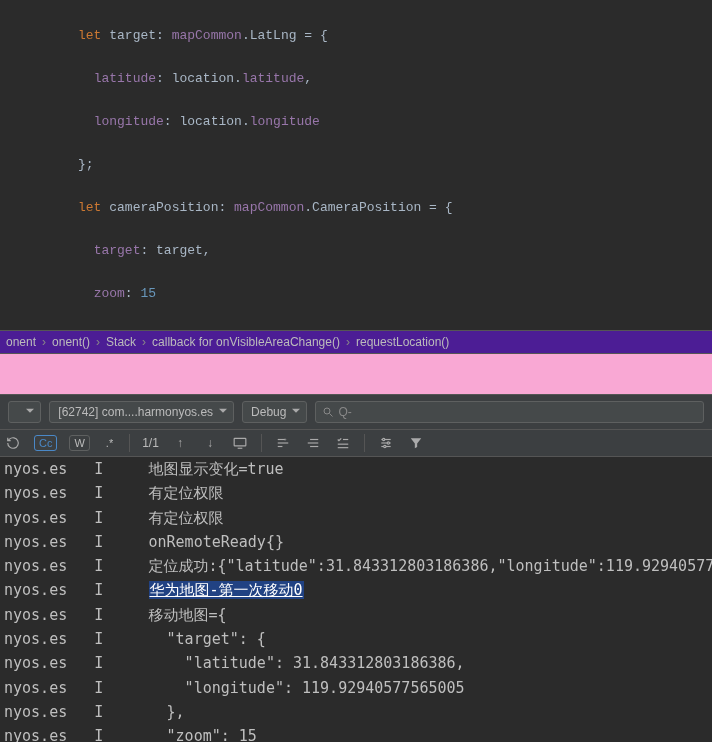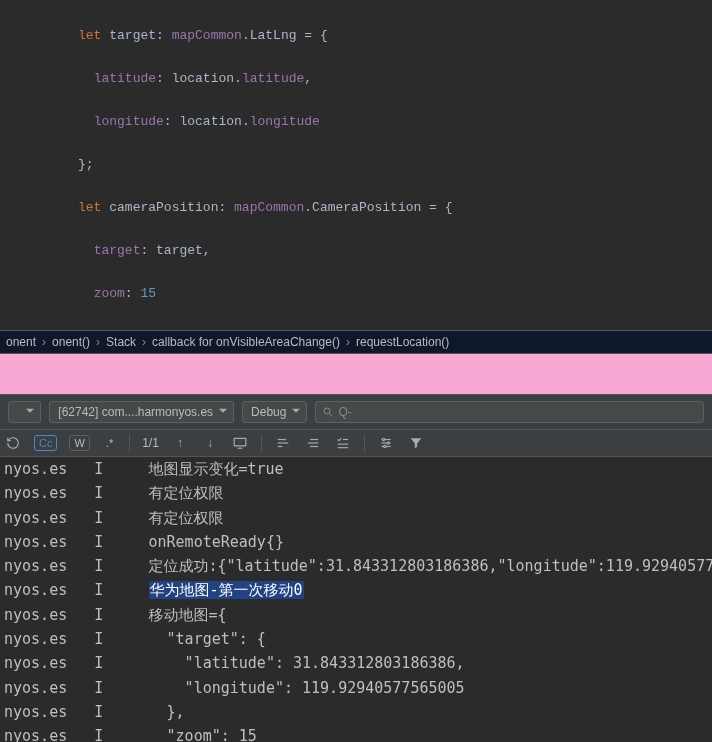--- a/index.html
+++ b/index.html
@@ -22,21 +22,21 @@
   }
   .code-line { padding: 0 0; }
   .kw { color: #cc7832; }
   .ident { color: #a9b7c6; }
   .type { color: #a9b7c6; }
   .member { color: #9876aa; }
   .num { color: #6897bb; }
   .punc { color: #a9b7c6; }
 
   .breadcrumb {
-    background: #0f172a;
+    background: #4c1d95;
     border-top: 1px solid #555;
     border-bottom: 1px solid #555;
     color: #bbb;
     font-family: -apple-system, "Segoe UI", Arial, sans-serif;
     font-size: 12px;
     padding: 4px 6px;
     display: flex;
     align-items: center;
     gap: 6px;
   }
@@ -113,21 +113,21 @@
   .log-lines {
     background: #2b2b2b;
     font-family: Menlo, Consolas, monospace;
     font-size: 15px;
     line-height: 1.62;
     color: #bfbfbf;
     overflow: hidden;
     white-space: pre;
   }
   .log-line { padding: 0 4px; }
-  .log-hl { background: #214283; color: #fff; padding: 0 1px; }
+  .log-hl { background: #214283; color: #fff; padding: 0 1px; text-decoration: underline; }
   svg { display:block; }
 </style>
 </head>
 <body>
 
 <div class="editor">
 <div class="code-line">          <span class="kw">let</span> <span class="ident">target</span>: <span class="member">mapCommon</span>.<span class="type">LatLng</span><span class="punc"> = {</span></div>
 <div class="code-line">            <span class="member">latitude</span>: <span class="ident">location</span>.<span class="member">latitude</span>,</div>
 <div class="code-line">            <span class="member">longitude</span>: <span class="ident">location</span>.<span class="member">longitude</span></div>
 <div class="code-line">          <span class="punc">};</span></div>

